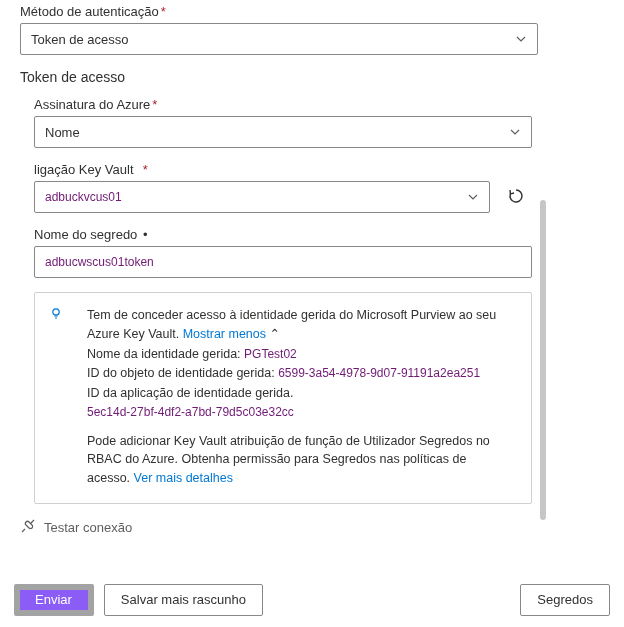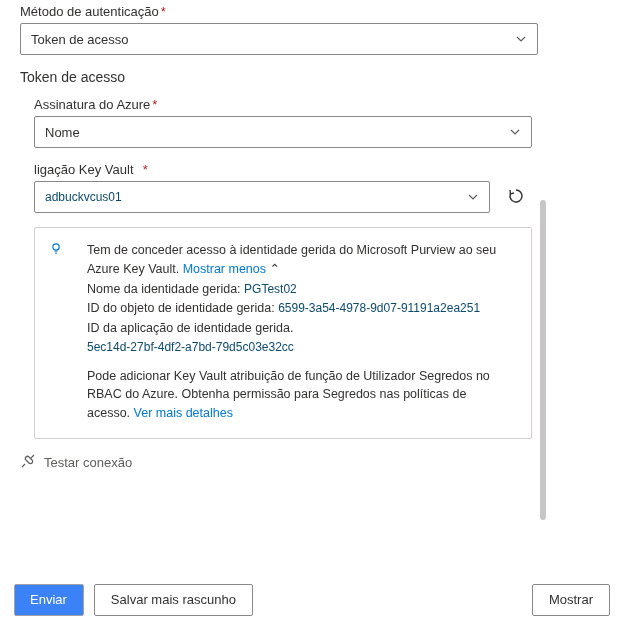--- a/index.html
+++ b/index.html
@@ -95,42 +95,42 @@
     }
     .btn {
       height: 32px;
       padding: 0 16px;
       border-radius: 2px;
       font-size: 13px;
       cursor: pointer;
       display: inline-flex; align-items: center;
     }
     .btn-primary {
-      background: #3b82f6;
+      background: #8b5cf6;
       color: #fff;
-      border: 1px solid #a3a3a3;
+      border: 6px solid #a3a3a3;
       padding-left: 15px;
     }
     .btn-secondary {
       background: #fff;
       color: #323130;
       border: 1px solid #8a8886;
     }
     .spacer { flex: 1; }
     .sb-indicator {
       position:absolute;
       left: 540px;
       top: 200px;
       width: 6px;
       height: 320px;
       background: #c8c6c4;
       border-radius: 3px;
     }
     .ghost {
-      color:#0c4a6e;
+      color:#701a75;
       font-size:12px;
     }
   </style>
 </head>
 <body>
 
 <div class="panel">
 
   <div class="field-group">
     <label class="field-label">
@@ -179,20 +179,28 @@
         <span>
           <svg width="18" height="18" viewBox="0 0 18 18">
               <path d="M9 3 a6 6 0 1 1 -5.6 3.9" stroke="#323130" stroke-width="1.4" fill="none"></path>
               <path d="M3 3 L3.4 6.9 L7 6" stroke="#323130" stroke-width="1.4" fill="none"></path>
             </svg>
         </span>
       </button>
     </div>
   </div>
 
+  <div class="field-group indent">
+    <label class="field-label">
+      <span>Nome do segredo</span><span class="dot"> •</span>
+    </label>
+    <div class="input blur">
+      <span class="ghost">adbucwscus01token</span>
+    </div>
+  </div>
 
 
   <div class="tip-box">
     <div class="tip-header">
       <span class="tip-icon">
         <svg width="14" height="14" viewBox="0 0 14 14">
             <circle cx="7" cy="5" r="3.2" stroke="#0078d4" stroke-width="1.2" fill="none"></circle>
             <path d="M5.5 9 L8.5 9 M6 11 L8 11" stroke="#0078d4" stroke-width="1.2"></path>
           </svg>
       </span>
@@ -229,14 +237,14 @@
   </div>
 
 </div>
 
 <div class="sb-indicator"></div>
 
 <div class="footer">
   <button class="btn btn-primary">Enviar</button>
   <button class="btn btn-secondary">Salvar mais rascunho</button>
   <div class="spacer"></div>
-  <button class="btn btn-secondary">Mostrar</button>
+  <button class="btn btn-secondary">Segredos</button>
 </div>
 
 </body></html>

